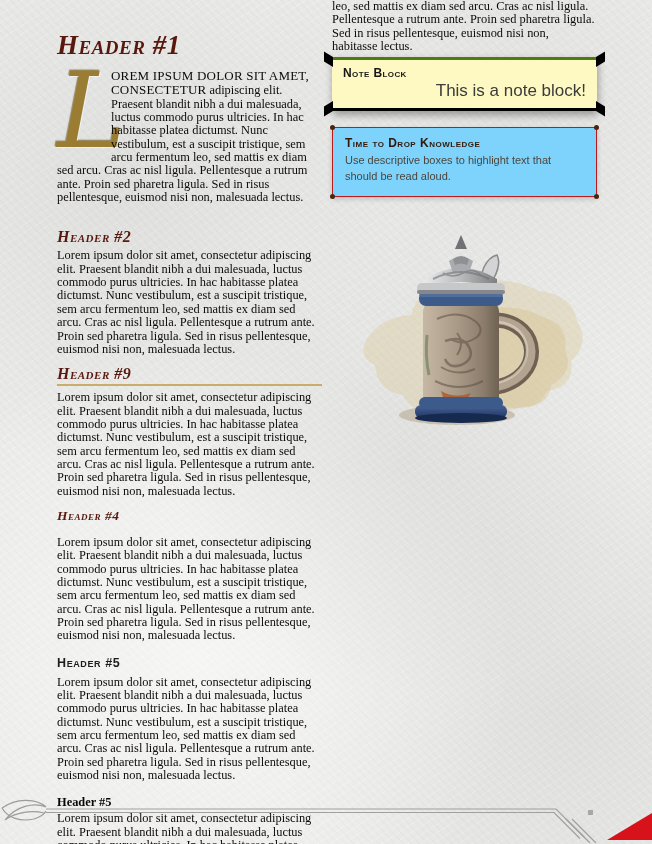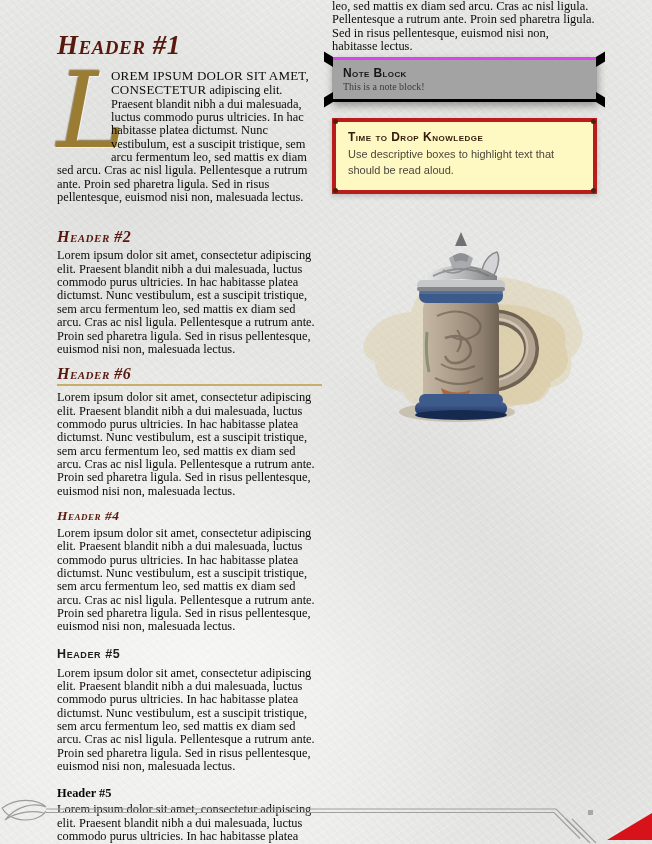--- a/index.html
+++ b/index.html
@@ -26,21 +26,21 @@
 
   
   h1,h2,h3,h4 {
     font-family:"Liberation Serif", serif;
     font-variant:small-caps; font-weight:700;
     color:#58180D; letter-spacing:0.5px;font-style:italic;
   }
   h1 { font-size:27px; margin:30px 0 6px; }
   h2 { font-size:16px; margin:24px 0 3px; }
   h3 { font-size:16px; margin:9px 0 5px; border-bottom:2px solid #c9ad6a; padding-bottom:1px; }
-  h4 { font-size:13.5px; margin:10px 0 3px; }
+  h4 { font-size:13.5px; margin:10px 0 12px; }
   h5 {
     font-family:"Liberation Sans", sans-serif;
     font-variant:small-caps; font-weight:700;
     font-size:12.5px; color:#1d1d1b; letter-spacing:0.6px;
     margin:13px 0 6px;
   }
   h6 { font-family:"Liberation Serif", serif; font-weight:700; font-size:12.4px; color:#090806; margin:13px 0 2px; }
 
   
   p.bodytext { font-size:12.4px; line-height:13.35px; margin:0 0 4px; color:#0d0b08; }
@@ -52,42 +52,42 @@
     color:#9a7c33;
     text-shadow:1px 1px 0 rgba(255,255,255,0.5), -1px -1px 1px rgba(90,70,20,0.55);
   }
   .lead { text-transform:uppercase; font-size:13px; letter-spacing:0.2px; }
 
   
   .rcol-start { margin-top:64px; }
 
   .note {
     position:relative;
-    background:#a3a3a3;
-    border-top:3px solid #d946ef; border-bottom:3px solid #000;
+    background:#fef9c3;
+    border-top:3px solid #4d7c0f; border-bottom:3px solid #000;
     margin:0 0 16px;
     padding:6px 11px 7px;
     box-shadow:1px 4px 8px rgba(0,0,0,0.35);
   }
   .note-title {
     font-family:"Liberation Sans", sans-serif;
     font-variant:small-caps; font-weight:700;
     font-size:12px; color:#171717; letter-spacing:0.4px;
   }
-  .note-body { font-family:Liberation Serif, serif; font-size:10px; color:#3b3b3b; margin-top:1px; }
+  .note-body { font-family:Liberation Sans, sans-serif; font-size:17px; color:#3b3b3b; margin-top:1px;text-align:right; }
   .tip { position:absolute; width:9px; height:10px; background:#000; }
   .tip.tl { left:-8px; top:-3px;  transform:skewY(32deg);  transform-origin:right center; }
   .tip.tr { right:-8px; top:-3px; transform:skewY(-32deg); transform-origin:left center; }
   .tip.bl { left:-8px; bottom:-3px;  transform:skewY(-32deg); transform-origin:right center; }
   .tip.br { right:-8px; bottom:-3px; transform:skewY(32deg);  transform-origin:left center; }
 
   .descriptive {
     position:relative;
-    background:#fef9c3;
-    border:4px solid #b91c1c;
+    background:#7dd3fc;
+    border:1px solid #b91c1c;
     margin:2px 0 18px;
     padding:8px 12px 12px;
     box-shadow:0 2px 5px rgba(0,0,0,0.18);
   }
   .desc-dot { position:absolute; width:5px; height:5px; background:#4a2410; border-radius:50%; }
   .desc-dot.tl { left:-3px; top:-3px; }  .desc-dot.tr { right:-3px; top:-3px; }
   .desc-dot.bl { left:-3px; bottom:-3px; } .desc-dot.br { right:-3px; bottom:-3px; }
   .desc-title {
     font-family:"Liberation Sans", sans-serif;
     font-variant:small-caps; font-weight:700;
@@ -109,21 +109,21 @@
   <div class="col">
     <h1>Header #1</h1>
 
     <p class="bodytext intro"><span class="dropcap">L</span><span class="lead">orem ipsum dolor sit amet, consectetur</span>
       <span>adipiscing elit. Praesent blandit nibh a dui malesuada, luctus commodo purus ultricies. In hac habitasse platea dictumst. Nunc vestibulum, est a suscipit tristique, sem arcu fermentum leo, sed mattis ex diam sed arcu. Cras ac nisl ligula. Pellentesque a rutrum ante. Proin sed pharetra ligula. Sed in risus pellentesque, euismod nisi non, malesuada lectus.</span>
     </p>
 
     <h2>Header #2</h2>
     <p class="bodytext">Lorem ipsum dolor sit amet, consectetur adipiscing elit. Praesent blandit nibh a dui malesuada, luctus commodo purus ultricies. In hac habitasse platea dictumst. Nunc vestibulum, est a suscipit tristique, sem arcu fermentum leo, sed mattis ex diam sed arcu. Cras ac nisl ligula. Pellentesque a rutrum ante. Proin sed pharetra ligula. Sed in risus pellentesque, euismod nisi non, malesuada lectus.</p>
 
-    <h3>Header #6</h3>
+    <h3>Header #9</h3>
     <p class="bodytext">Lorem ipsum dolor sit amet, consectetur adipiscing elit. Praesent blandit nibh a dui malesuada, luctus commodo purus ultricies. In hac habitasse platea dictumst. Nunc vestibulum, est a suscipit tristique, sem arcu fermentum leo, sed mattis ex diam sed arcu. Cras ac nisl ligula. Pellentesque a rutrum ante. Proin sed pharetra ligula. Sed in risus pellentesque, euismod nisi non, malesuada lectus.</p>
 
     <h4>Header #4</h4>
     <p class="bodytext">Lorem ipsum dolor sit amet, consectetur adipiscing elit. Praesent blandit nibh a dui malesuada, luctus commodo purus ultricies. In hac habitasse platea dictumst. Nunc vestibulum, est a suscipit tristique, sem arcu fermentum leo, sed mattis ex diam sed arcu. Cras ac nisl ligula. Pellentesque a rutrum ante. Proin sed pharetra ligula. Sed in risus pellentesque, euismod nisi non, malesuada lectus.</p>
 
     <h5>Header #5</h5>
     <p class="bodytext">Lorem ipsum dolor sit amet, consectetur adipiscing elit. Praesent blandit nibh a dui malesuada, luctus commodo purus ultricies. In hac habitasse platea dictumst. Nunc vestibulum, est a suscipit tristique, sem arcu fermentum leo, sed mattis ex diam sed arcu. Cras ac nisl ligula. Pellentesque a rutrum ante. Proin sed pharetra ligula. Sed in risus pellentesque, euismod nisi non, malesuada lectus.</p>
 
     <h6>Header #5</h6>
     <p class="bodytext">Lorem ipsum dolor sit amet, consectetur adipiscing elit. Praesent blandit nibh a dui malesuada, luctus commodo purus ultricies. In hac habitasse platea dictumst. Nunc vestibulum, est a suscipit tristique, sem arcu fermentum</p>

